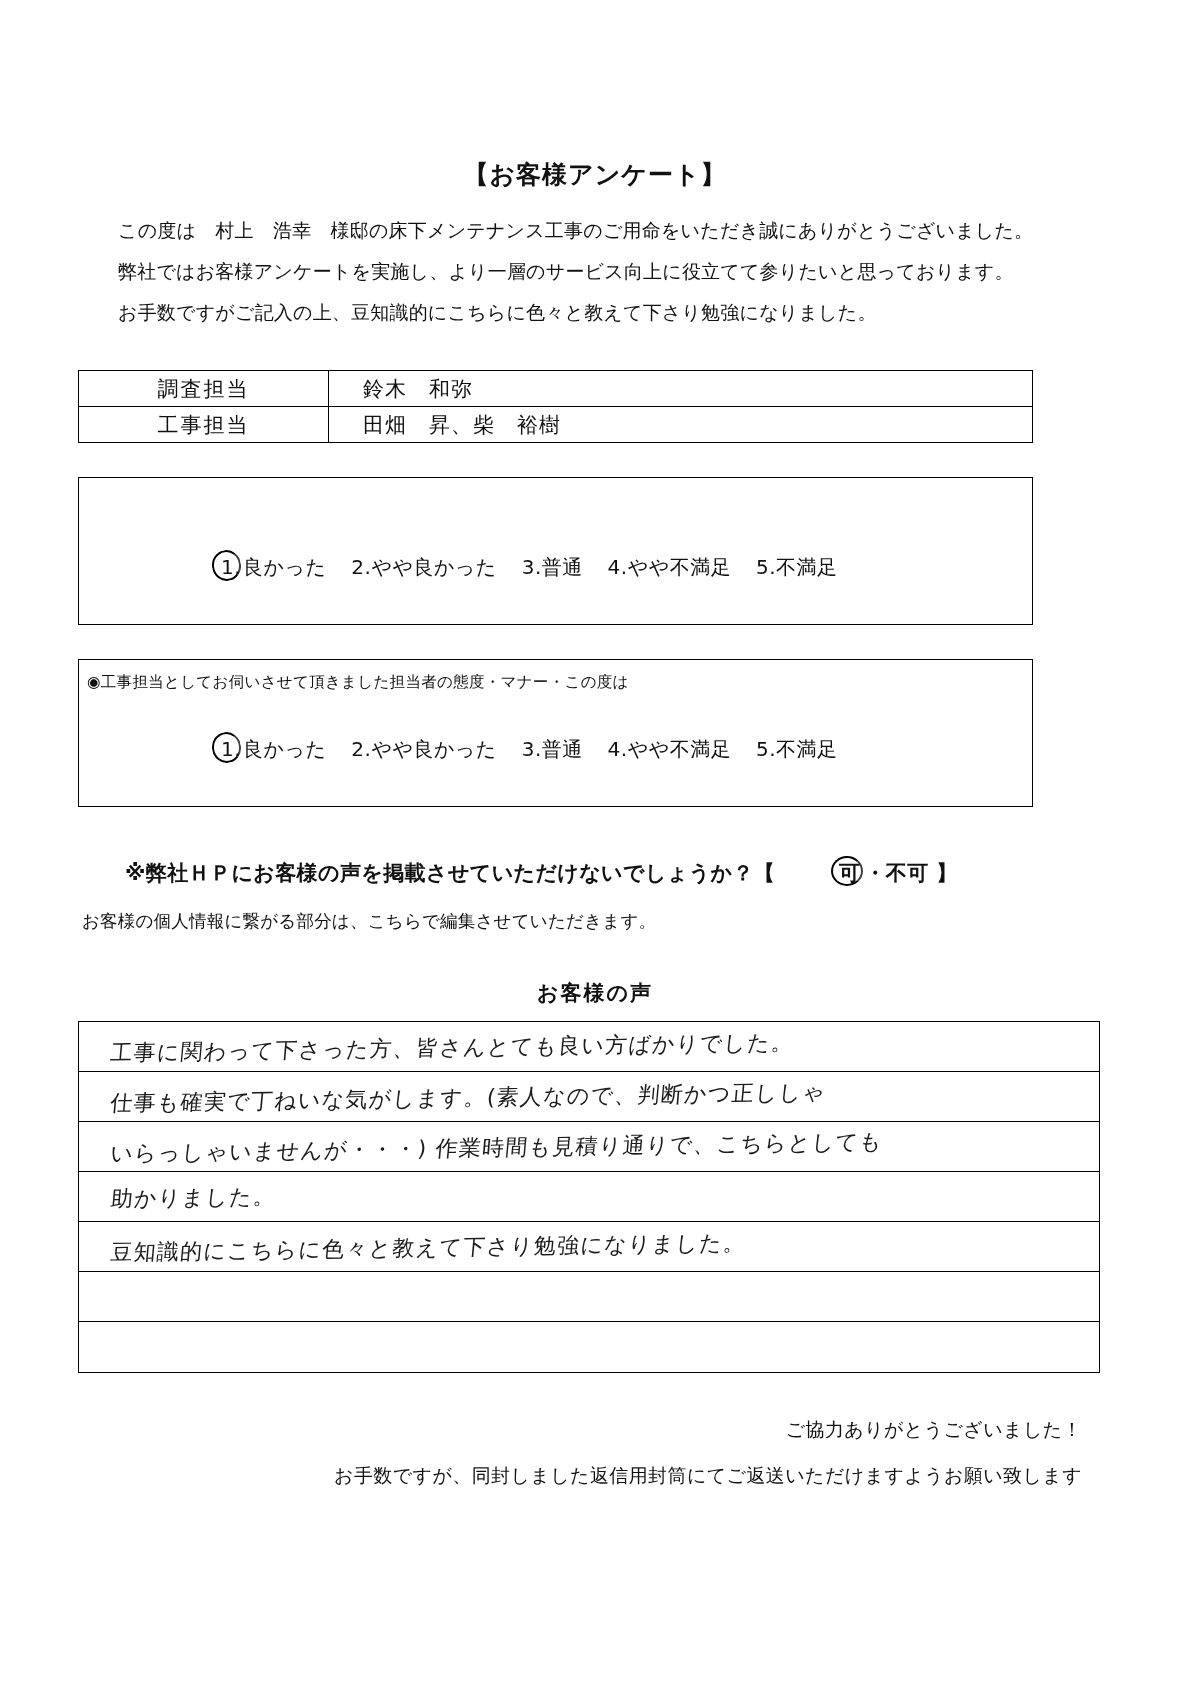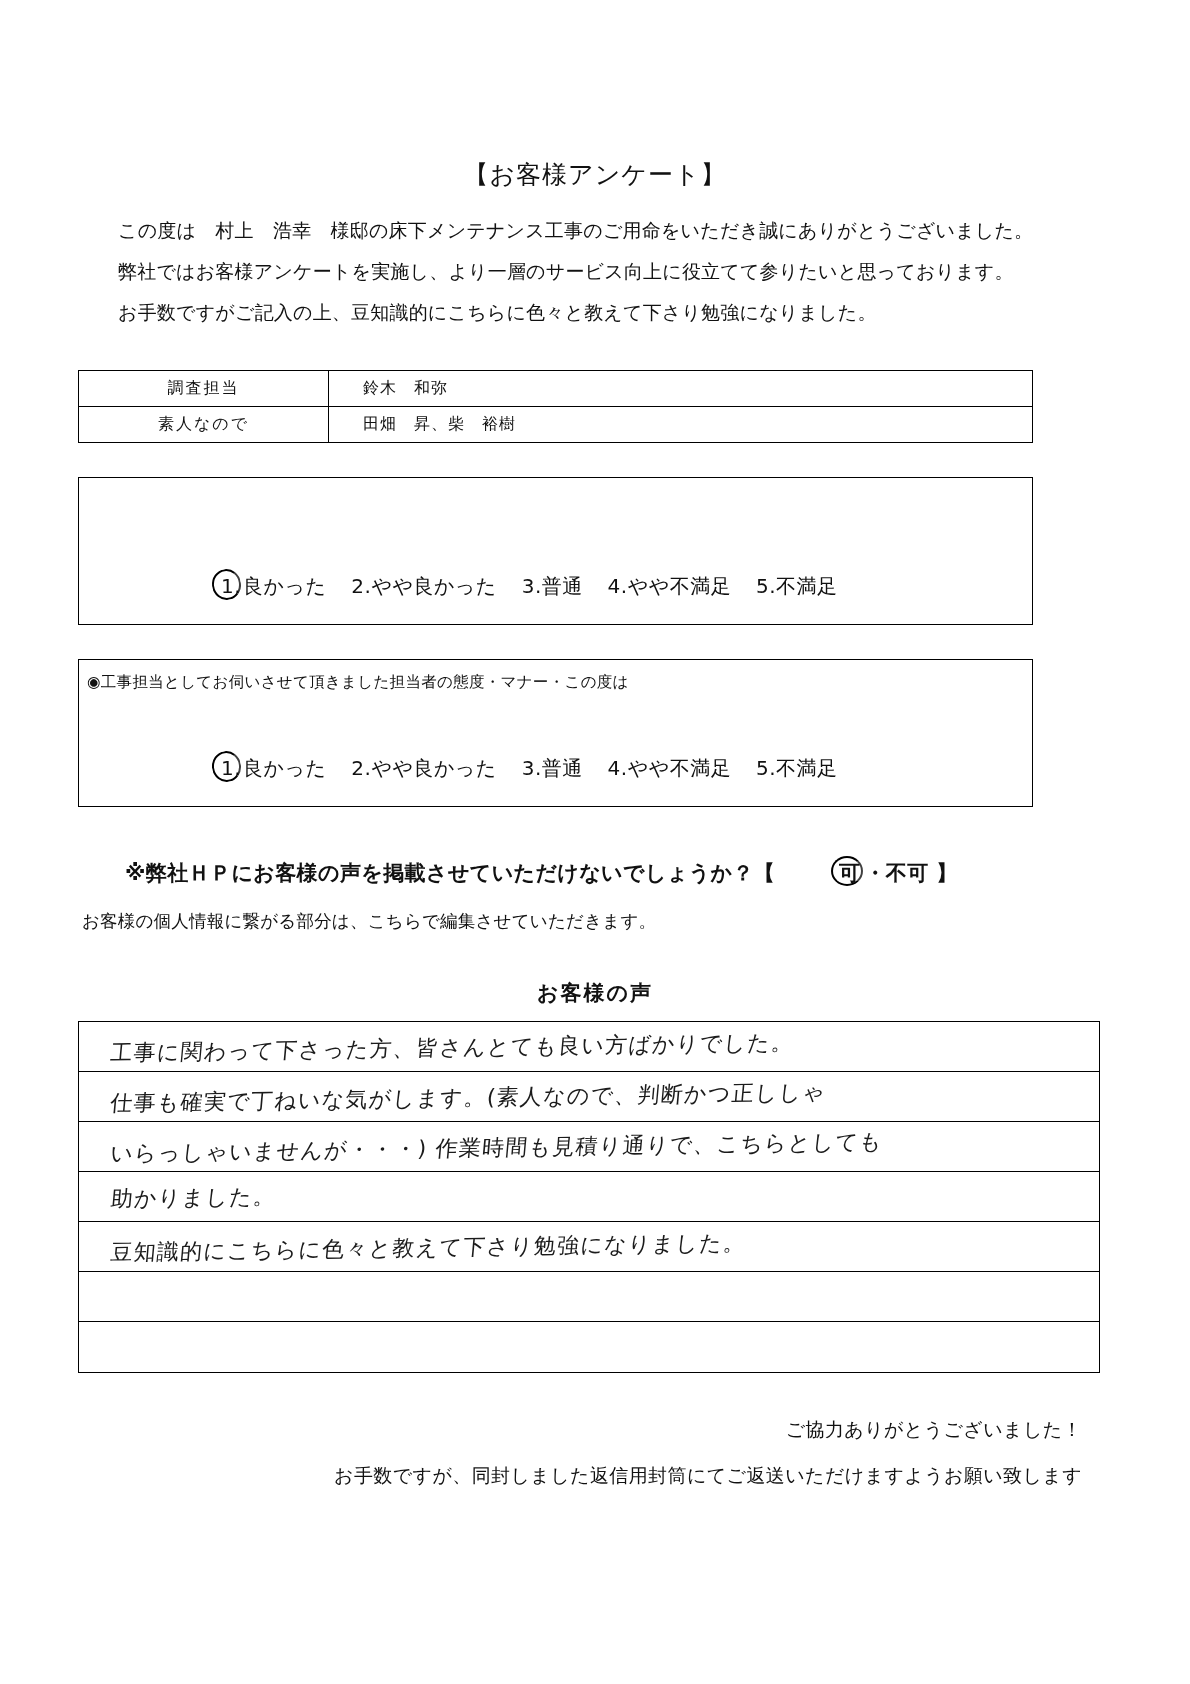--- a/index.html
+++ b/index.html
@@ -9,21 +9,21 @@
     font-family: "DejaVu Sans", "Liberation Sans", sans-serif;
     color: #111111;
     overflow: hidden;
   }
   .page { position: relative; width: 1190px; height: 1684px; padding: 0; }
 
   
   .doc-title {
     text-align: center;
     font-size: 25px;
-    font-weight: normal;
+    font-weight: bold;
     letter-spacing: 1px;
     margin-top: 158px;
   }
 
   
   .intro { margin: 30px 0 0 118px; width: 1000px; }
   .intro-line {
     font-size: 19px;
     line-height: 1.0;
     margin-bottom: 22px;
@@ -33,21 +33,21 @@
 
   
   .staff-table {
     margin: 48px 0 0 78px;
     width: 955px;
     border-collapse: collapse;
   }
   .staff-table td {
     border: 1.6px solid #000;
     height: 36px;
-    font-size: 16px;
+    font-size: 21px;
     padding: 2px 0;
   }
   .staff-label { width: 250px; text-align: center; letter-spacing: 2px; }
   .staff-value { padding-left: 34px !important; letter-spacing: 1px; }
 
   
   .qbox {
     margin: 34px 0 0 78px;
     width: 955px;
     height: 148px;
@@ -56,21 +56,21 @@
   }
   .qbox-header {
     font-size: 15.5px;
     padding: 12px 0 0 8px;
     letter-spacing: 0.3px;
     white-space: pre;
   }
   .rating-row {
     position: absolute;
     left: 140px;
-    top: 95px;
+    top: 76px;
     font-size: 20px;
     white-space: nowrap;
     letter-spacing: 0.5px;
   }
   .rating-opt { margin-right: 18px; position: relative; display: inline-block; }
   .rating-opt.selected .num {
     display: inline-block;
     position: relative;
     padding: 0 2px;
   }
@@ -165,21 +165,21 @@
     <div class="intro-line">お手数ですがご記入の上、豆知識的にこちらに色々と教えて下さり勉強になりました。</div>
   </div>
 
   <table class="staff-table">
     <tbody>
       <tr>
         <td class="staff-label">調査担当</td>
         <td class="staff-value">鈴木　和弥</td>
       </tr>
       <tr>
-        <td class="staff-label">素人なので</td>
+        <td class="staff-label">工事担当</td>
         <td class="staff-value">田畑　昇、柴　裕樹</td>
       </tr>
     </tbody>
   </table>
 
   <div class="qbox">
     <div class="rating-row">
       <span class="rating-opt selected"><span class="num"><span class="circle-mark"></span><span>1.</span></span><span>良かった</span></span>
       <span class="rating-opt"><span>2.</span><span>やや良かった</span></span>
       <span class="rating-opt"><span>3.</span><span>普通</span></span>

